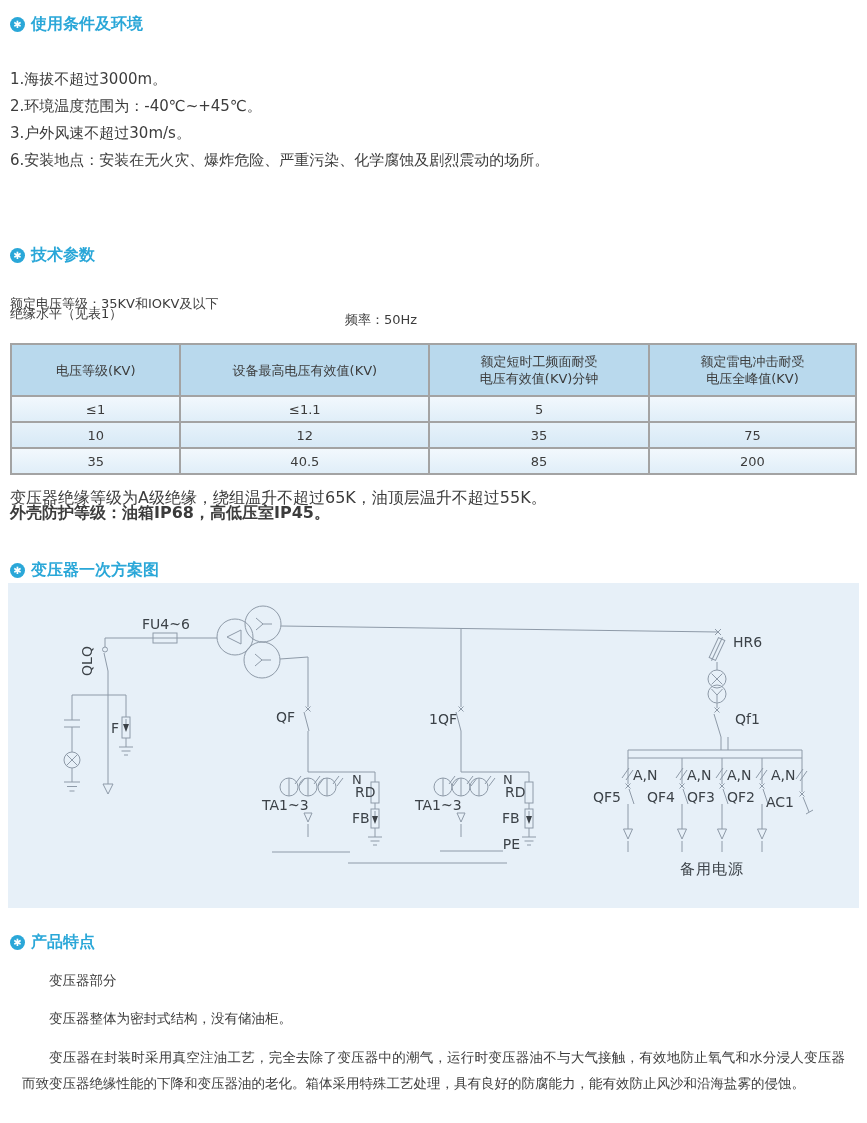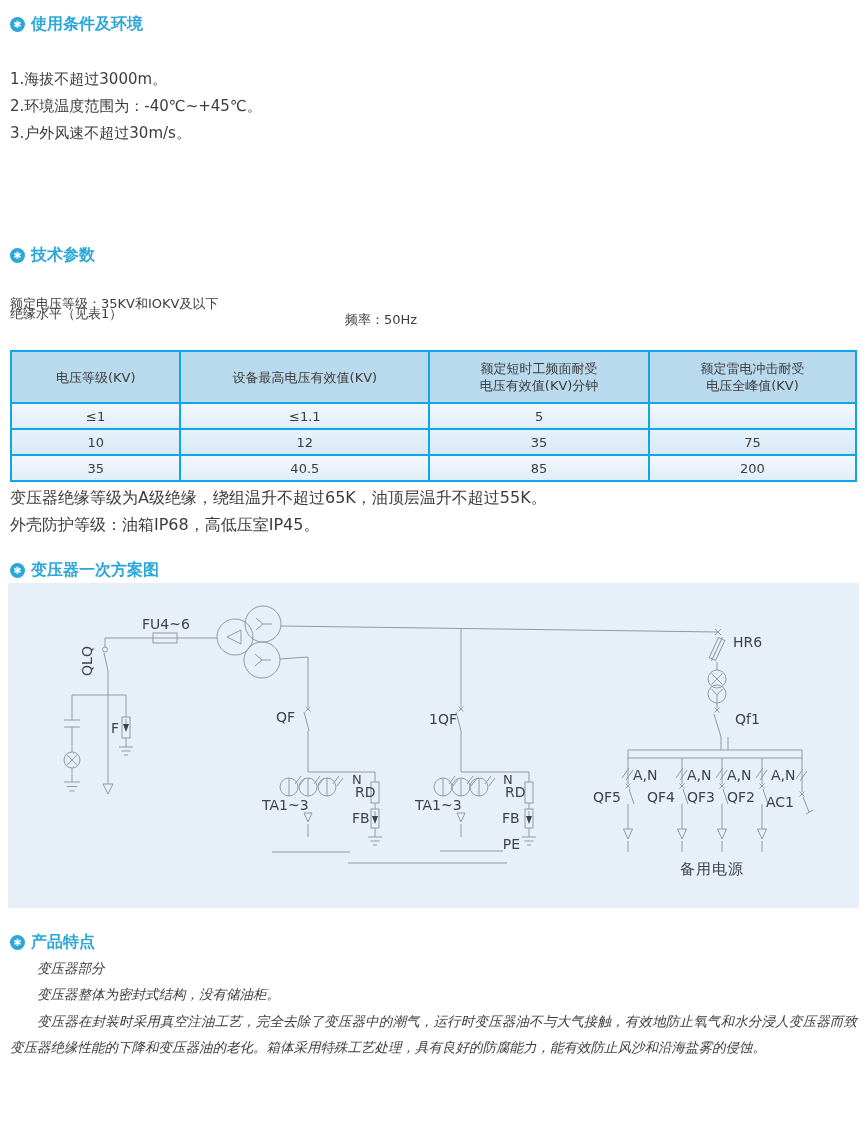--- a/index.html
+++ b/index.html
@@ -6,52 +6,53 @@
   .page{position:relative;width:867px;height:1123px;background:#ffffff;overflow:hidden;
         font-family:"DejaVu Sans","Liberation Sans",sans-serif;color:#404040;}
   .sec-header{position:absolute;left:10px;display:flex;align-items:center;gap:6px;
               font-size:16px;font-weight:bold;color:#2aa7d8;}
   .sec-icon{width:15px;height:15px;border-radius:50%;background:#2aa7d8;color:#ffffff;
             font-size:10px;line-height:15px;text-align:center;flex:0 0 auto;}
   .usage-list{position:absolute;left:10px;top:42px;font-size:15px;line-height:27px;color:#3c3c3c;margin-top:24px;}
   .usage-list div{white-space:nowrap;}
   .tech-line{position:absolute;left:10px;font-size:13px;color:#3c3c3c;white-space:nowrap;}
   .tech-line .freq{position:absolute;left:335px;top:16px;}
-  table.spec{position:absolute;left:10px;top:350px;width:847px;border-collapse:separate;
-             border-spacing:2px;background:#0ea5e9;font-size:13px;color:#3c3c3c;table-layout:fixed;}
+  table.spec{position:absolute;left:10px;top:343px;width:847px;border-collapse:separate;
+             border-spacing:2px;background:#a3a3a3;font-size:13px;color:#3c3c3c;table-layout:fixed;}
   table.spec th{background:#b9d9ed;font-weight:normal;height:50px;text-align:center;
                 font-size:13px;line-height:17px;padding:0;}
   table.spec td{height:24px;text-align:center;padding:0;}
   table.spec tr.odd td{background:linear-gradient(180deg,#f2f8fd,#e0eef8);}
   table.spec tr.even td{background:linear-gradient(180deg,#e7f2fa,#d7e9f6);}
   .col1{width:20%;} .col2{width:29.5%;} .col3{width:26%;} .col4{width:24.5%;}
   .note{position:absolute;left:10px;font-size:16px;color:#3c3c3c;white-space:nowrap;}
   .diagram-box{position:absolute;left:8px;top:583px;width:851px;height:325px;background:#e7f0f8;}
   .diagram-box svg{display:block;}
   .features{position:absolute;left:10px;top:955px;width:847px;font-size:13.5px;
             line-height:26.4px;color:#3c3c3c;text-align:justify;}
-  .features p{margin:0;text-indent:2em;font-style:italic;}
+  .features p{margin:12px;text-indent:2em;}
   .dg-line{stroke:#8e9aa8;stroke-width:1;fill:none;}
   .dg-fill{fill:#3c4248;stroke:none;}
   .dg-text{fill:#3c4248;font-size:14px;font-family:"DejaVu Sans","Liberation Sans",sans-serif;}
   .dg-text-sm{fill:#3c4248;font-size:13px;font-family:"DejaVu Sans","Liberation Sans",sans-serif;}
 </style>
 </head>
 <body>
 
 <div class="page">
 
   <div class="sec-header" style="top:14px;">
     <span class="sec-icon">✱</span>
     <span>使用条件及环境</span>
   </div>
   <div class="usage-list">
     <div>1.海拔不超过3000m。</div>
     <div>2.环境温度范围为：-40℃~+45℃。</div>
     <div>3.户外风速不超过30m/s。</div>
+    <div>6.安装地点：安装在无火灾、爆炸危险、严重污染、化学腐蚀及剧烈震动的场所。</div>
   </div>
 
   <div class="sec-header" style="top:245px;">
     <span class="sec-icon">✱</span>
     <span>技术参数</span>
   </div>
   <div class="tech-line" style="top:279px;margin-top:16px;">
     <span>额定电压等级：35KV和IOKV及以下</span>
     <span class="freq">频率：50Hz</span>
   </div>
@@ -92,21 +93,21 @@
     <tr class="odd">
       <td>35</td>
       <td>40.5</td>
       <td>85</td>
       <td>200</td>
     </tr>
   </tbody>
     </table>
 
   <div class="note" style="top:488px;">变压器绝缘等级为A级绝缘，绕组温升不超过65K，油顶层温升不超过55K。</div>
-  <div class="note" style="top:515px;">外壳防护等级：油箱IP68，高低压室IP45。</div>
+  <div class="note" style="top:503px;font-weight:bold;">外壳防护等级：油箱IP68，高低压室IP45。</div>
 
   <div class="sec-header" style="top:560px;">
     <span class="sec-icon">✱</span>
     <span>变压器一次方案图</span>
   </div>
 
   <div class="diagram-box">
     <svg width="851" height="325" viewBox="0 0 851 325">
 
       <g class="dg-line">

